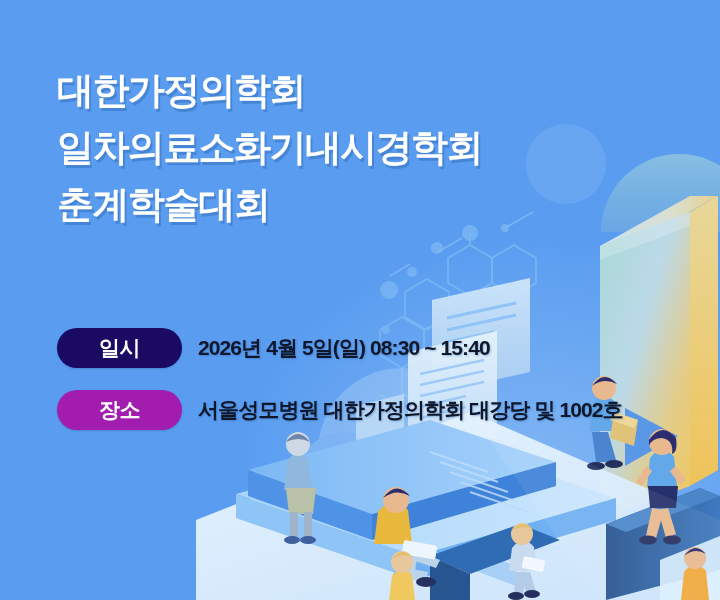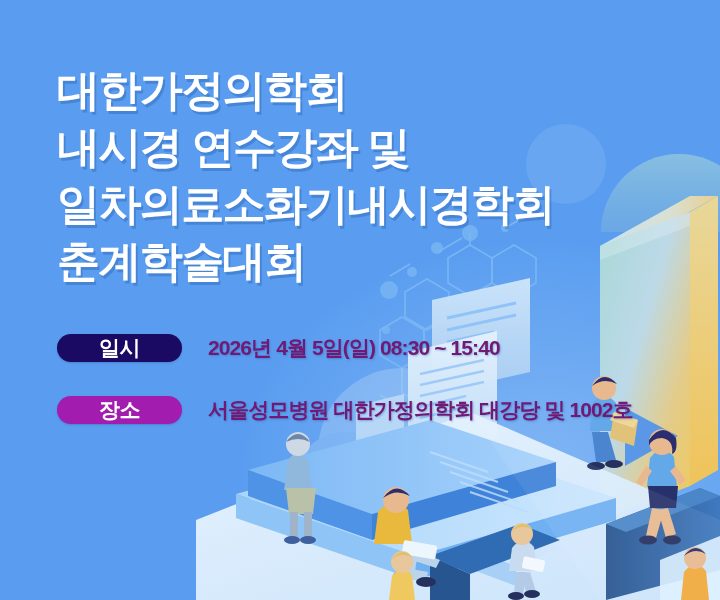--- a/index.html
+++ b/index.html
@@ -26,21 +26,21 @@
   
   #title-block {
     position: absolute;
     left: 57px;
     top: 62px;
     z-index: 40;
   }
   .title-line {
     display: block;
     color: #ffffff;
-    font-size: 43px;
+    font-size: 37px;
     font-weight: 700;
     line-height: 57px;
     letter-spacing: -1.6px;
     white-space: nowrap;
     text-shadow: 2px 3px 0 rgba(40,95,170,0.38);
   }
 
   
   #info-block {
     position: absolute;
@@ -49,37 +49,37 @@
     z-index: 40;
   }
   .info-row {
     display: flex;
     align-items: center;
     height: 40px;
     margin-bottom: 22px;
   }
   .info-badge {
     width: 125px;
-    height: 28px;
+    height: 40px;
     border-radius: 20px;
     display: flex;
     align-items: center;
     justify-content: center;
     color: #ffffff;
     font-size: 21px;
     font-weight: 700;
     letter-spacing: -0.5px;
     flex: none;
     box-shadow: 0 1px 2px rgba(20,50,110,0.25);
   }
   .badge-date { background: #1a0a63; }
   .badge-place { background: #a21caf; }
   .info-text {
-    margin-left: 26px;
-    color: #701a75;
+    margin-left: 16px;
+    color: #0f172a;
     font-size: 21px;
     font-weight: 600;
     letter-spacing: -0.9px;
     white-space: nowrap;
     text-shadow: 1px 1px 2px rgba(40,95,170,0.40);
   }
 </style>
 </head>
 <body>
 
@@ -320,21 +320,20 @@
           <path d="M684 556 q11 -15 22 -2 q-11 -7 -22 2" fill="#2b2d6e"></path>
         </g>
       </g>
 
       <path d="M470 412 L720 520 L720 600 L600 600 Z" fill="#ffffff" opacity="0.07"></path>
     </svg>
   </div>
 
   <div id="title-block">
     <span class="title-line">대한가정의학회</span>
-    <span class="title-line">내시경 연수강좌 및</span>
     <span class="title-line">일차의료소화기내시경학회</span>
     <span class="title-line">춘계학술대회</span>
   </div>
 
   <div id="info-block">
 
     <div class="info-row">
       <div class="info-badge badge-date">일시</div>
       <div class="info-text">2026년 4월 5일(일) 08:30 ~ 15:40</div>
     </div>

